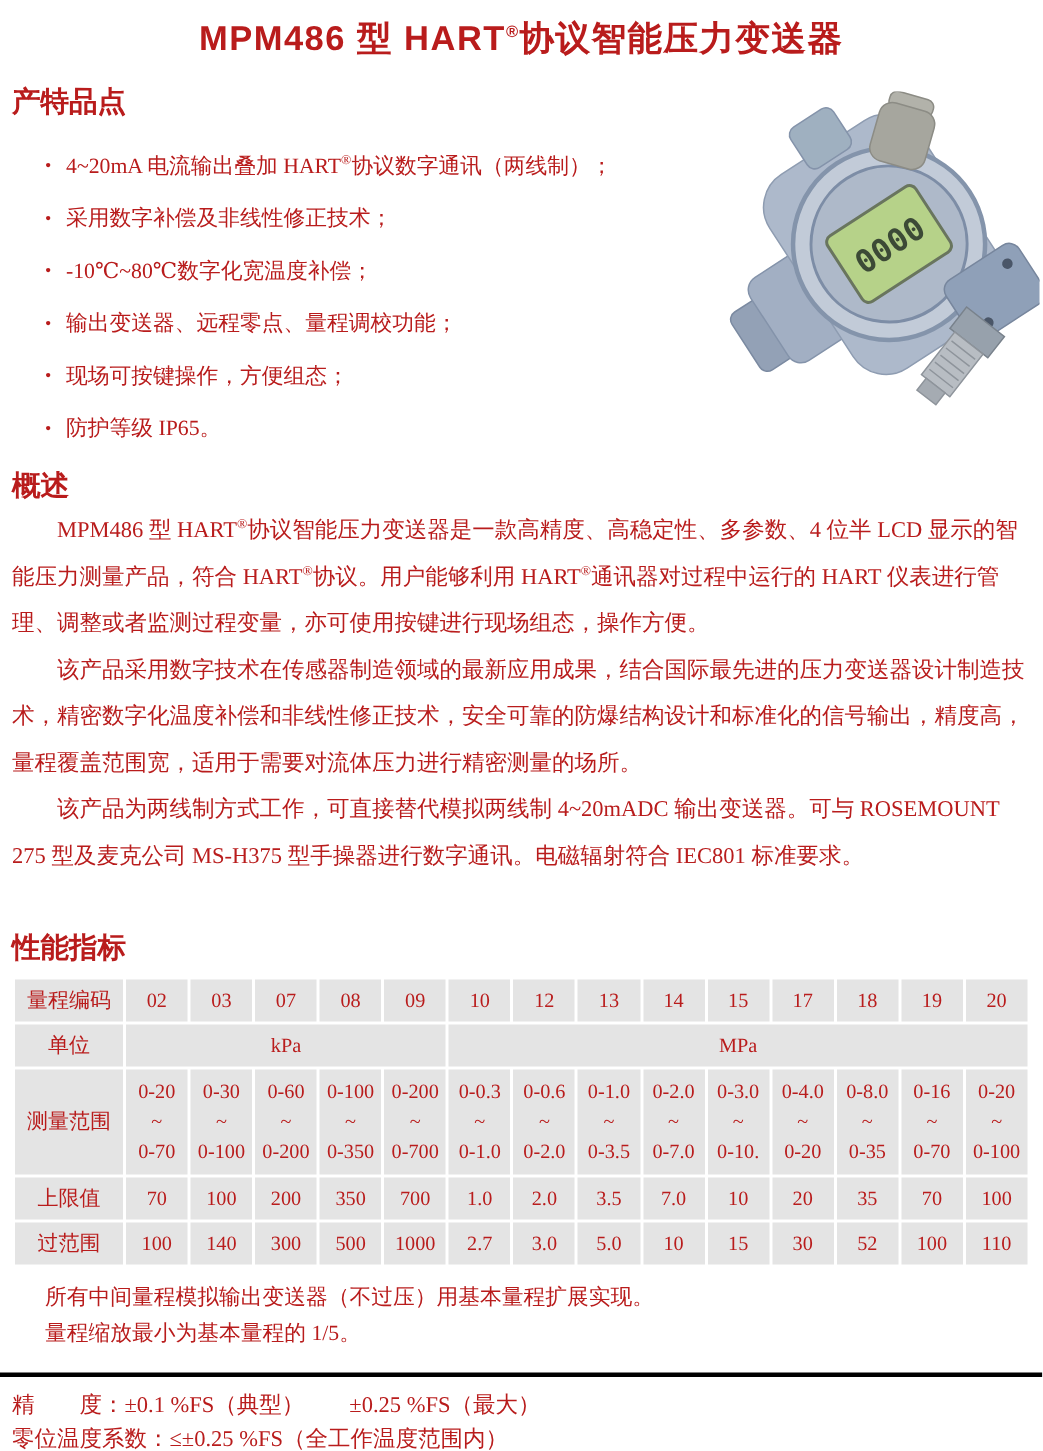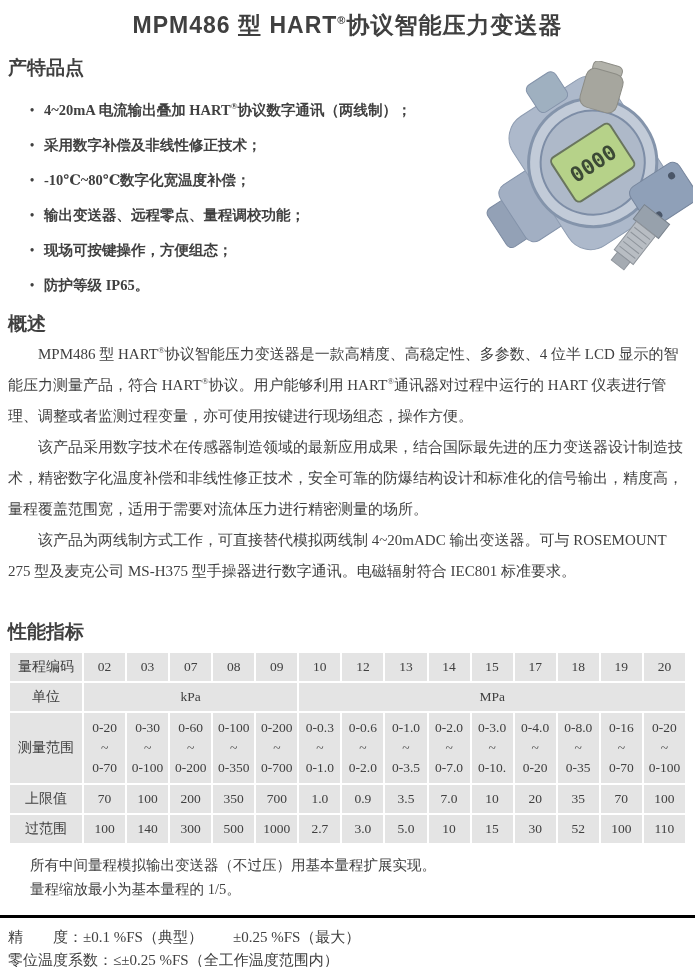--- a/index.html
+++ b/index.html
@@ -1,25 +1,25 @@
 <!DOCTYPE html>
 <html><head>
 <meta charset="utf-8">
 <style>
   html,body{margin:0;padding:0;background:#ffffff;}
-  .page{position:relative;width:695px;height:967px;background:#ffffff;color:#404040;
+  .page{position:relative;width:695px;height:967px;background:#ffffff;color:#b91c1c;
         font-family:"Liberation Serif","DejaVu Serif",serif;overflow:hidden;}
   .doc-title{margin:10px 0 8px 0;text-align:center;font-size:23px;font-weight:bold;
              font-family:"Liberation Sans","DejaVu Sans",sans-serif;letter-spacing:1px;}
   .doc-title sup{font-size:11px;}
   sup{font-size:9px;line-height:0;}
   .top{position:relative;padding:0 8px;}
   .sec-head{font-size:19px;font-weight:bold;margin:14px 0 2px 0;
             font-family:"Liberation Sans","DejaVu Sans",sans-serif;}
-  .features{list-style:none;margin:0;padding:2px 0 0 22px;width:440px;font-weight:bold;}
+  .features{list-style:none;margin:0;padding:2px 0 0 22px;width:440px;}
   .features li{margin:16px 0;font-size:14.5px;}
   .blt{display:inline-block;width:14px;font-size:12px;vertical-align:1px;}
   .photo{position:absolute;top:6px;right:2px;width:212px;height:216px;}
   .paras p{margin:0;font-size:15px;line-height:31px;text-indent:2em;}
   .perf-table{width:679px;margin:6px 8px 0 8px;border-collapse:separate;border-spacing:2px;
               table-layout:fixed;}
   .perf-table td{background:#e4e4e4;text-align:center;vertical-align:middle;
                  font-size:13.5px;padding:5px 0;overflow:hidden;}
   .perf-table td.lbl{font-size:14px;}
   .perf-table col.c0{width:72px;}
@@ -199,21 +199,21 @@
           </td>
     </tr>
     <tr>
       <td class="lbl">上限值</td>
       <td>70</td>
       <td>100</td>
       <td>200</td>
       <td>350</td>
       <td>700</td>
       <td>1.0</td>
-      <td>0.9</td>
+      <td>2.0</td>
       <td>3.5</td>
       <td>7.0</td>
       <td>10</td>
       <td>20</td>
       <td>35</td>
       <td>70</td>
       <td>100</td>
     </tr>
     <tr>
       <td class="lbl">过范围</td>

